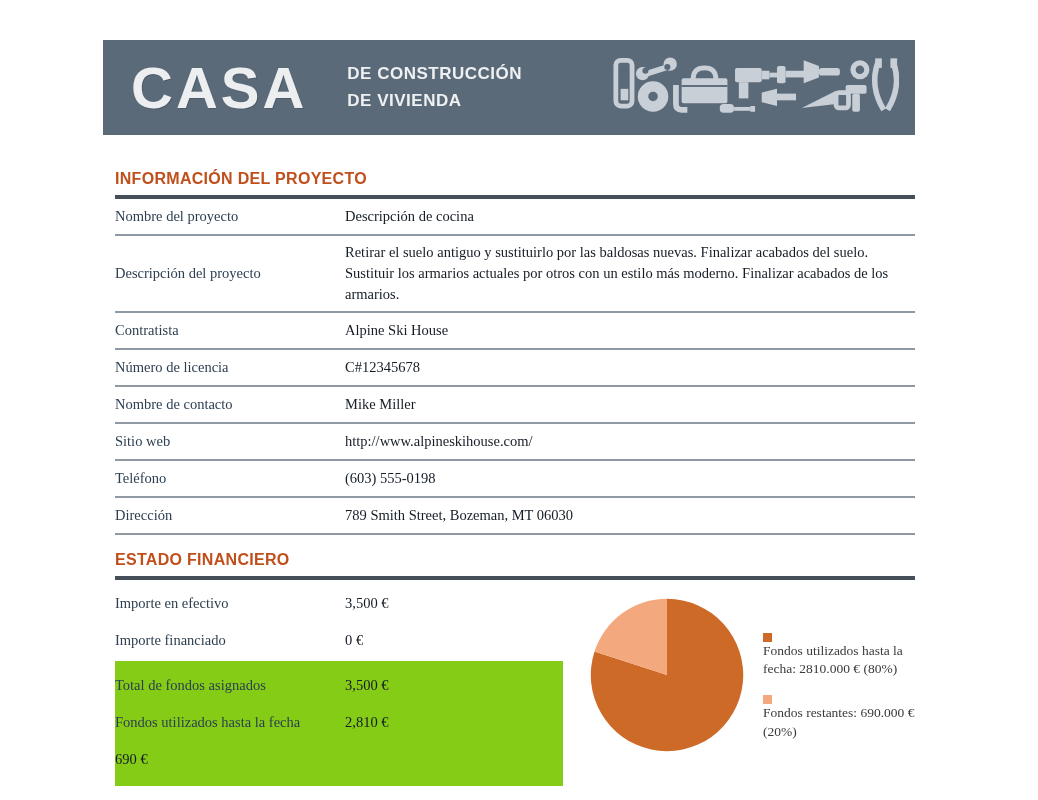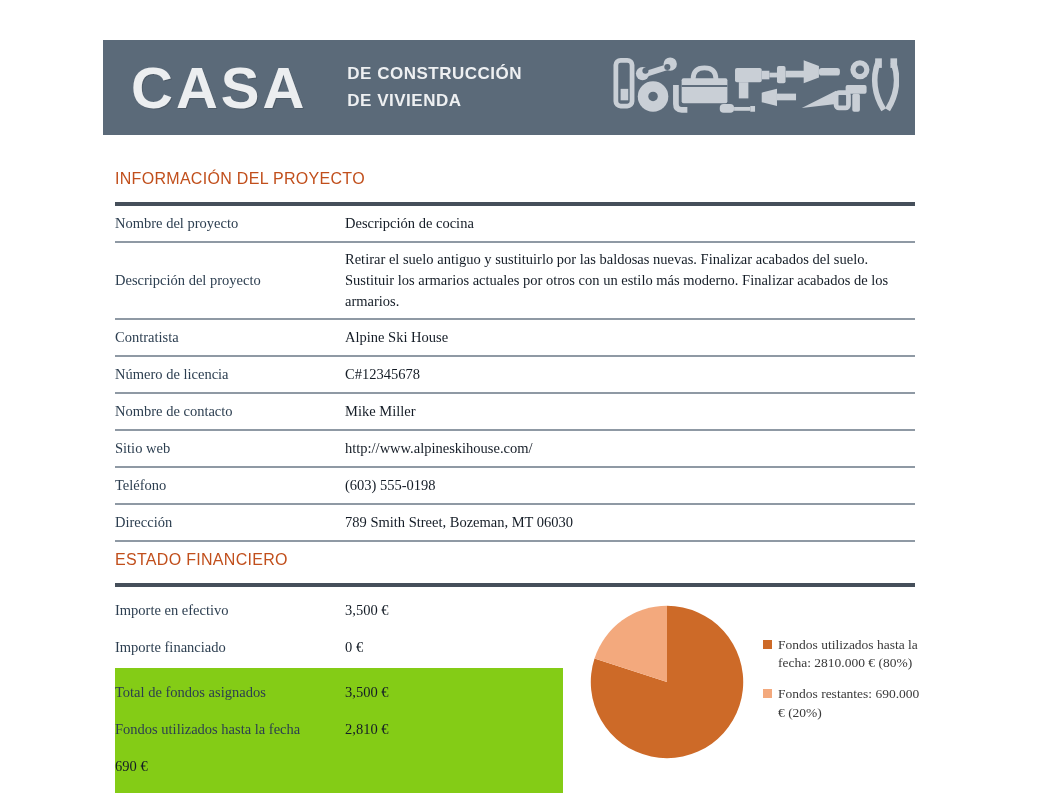--- a/index.html
+++ b/index.html
@@ -14,22 +14,22 @@
                 padding-left:28px; line-height:1; text-shadow:1px 1px 0 rgba(0,0,0,.15); }
   .band-sub { margin-left:40px; color:#eef0f2; font-size:17px; font-weight:bold;
               letter-spacing:.5px; line-height:1.55; }
   .band-spacer { flex:1; }
   .band-tools { margin-right:16px; }
   .tool { fill:#c9cfd6; }
   .toolbg { fill:#5b6a79; }
   .toolstroke { stroke:#c9cfd6; fill:none; }
 
   
-  .section-heading { color:#c14f1c; font-size:16px; font-weight:normal; letter-spacing:.3px;
-                     padding-bottom:14px; border-bottom:4px solid #454f5a; }
+  .section-heading { color:#c14f1c; font-size:16px; font-weight:bold; letter-spacing:.3px;
+                     padding-bottom:7px; border-bottom:4px solid #454f5a; }
 
   
   .info-section { position:absolute; left:115px; top:170px; width:800px; }
   .irow { display:flex; align-items:center; min-height:37px;
           border-bottom:2px solid #8f99a4;
           font-family:"Liberation Serif","DejaVu Serif",serif; font-size:14.5px; }
   .irow.tall { align-items:flex-start; padding:6px 0; }
   .ilabel { width:230px; flex:0 0 230px; color:#2c3e50; }
   .ivalue { flex:1; color:#141c26; line-height:1.45; padding-right:6px; }
 
@@ -41,21 +41,21 @@
           font-family:"Liberation Serif","DejaVu Serif",serif; font-size:14.5px; }
   .frow .ilabel { color:#2c3e50; }
   .frow .ivalue { color:#141c26; }
   .hl-block { background:#84cc16; padding:6px 0 8px 0; margin-top:2px; }
 
   
   .chart-area { display:flex; margin-left:22px; margin-top:8px; }
   .legend { margin-left:14px; margin-top:36px; width:158px;
             font-family:"Liberation Serif","DejaVu Serif",serif; font-size:13.5px;
             color:#3a3a3a; line-height:1.35; }
-  .legend-item { display:flex; margin-bottom:13px; }
+  .legend-item { display:flex; margin-bottom:13px;flex-direction:column; }
   .legend-swatch { width:9px; height:9px; flex:0 0 9px; margin-top:4px; margin-right:6px; }
   .swatch-dark { background:#cd6a28; }
   .swatch-light { background:#f3a97d; }
 </style>
 </head>
 <body>
 
 <div class="page">
 
   <div class="band">

